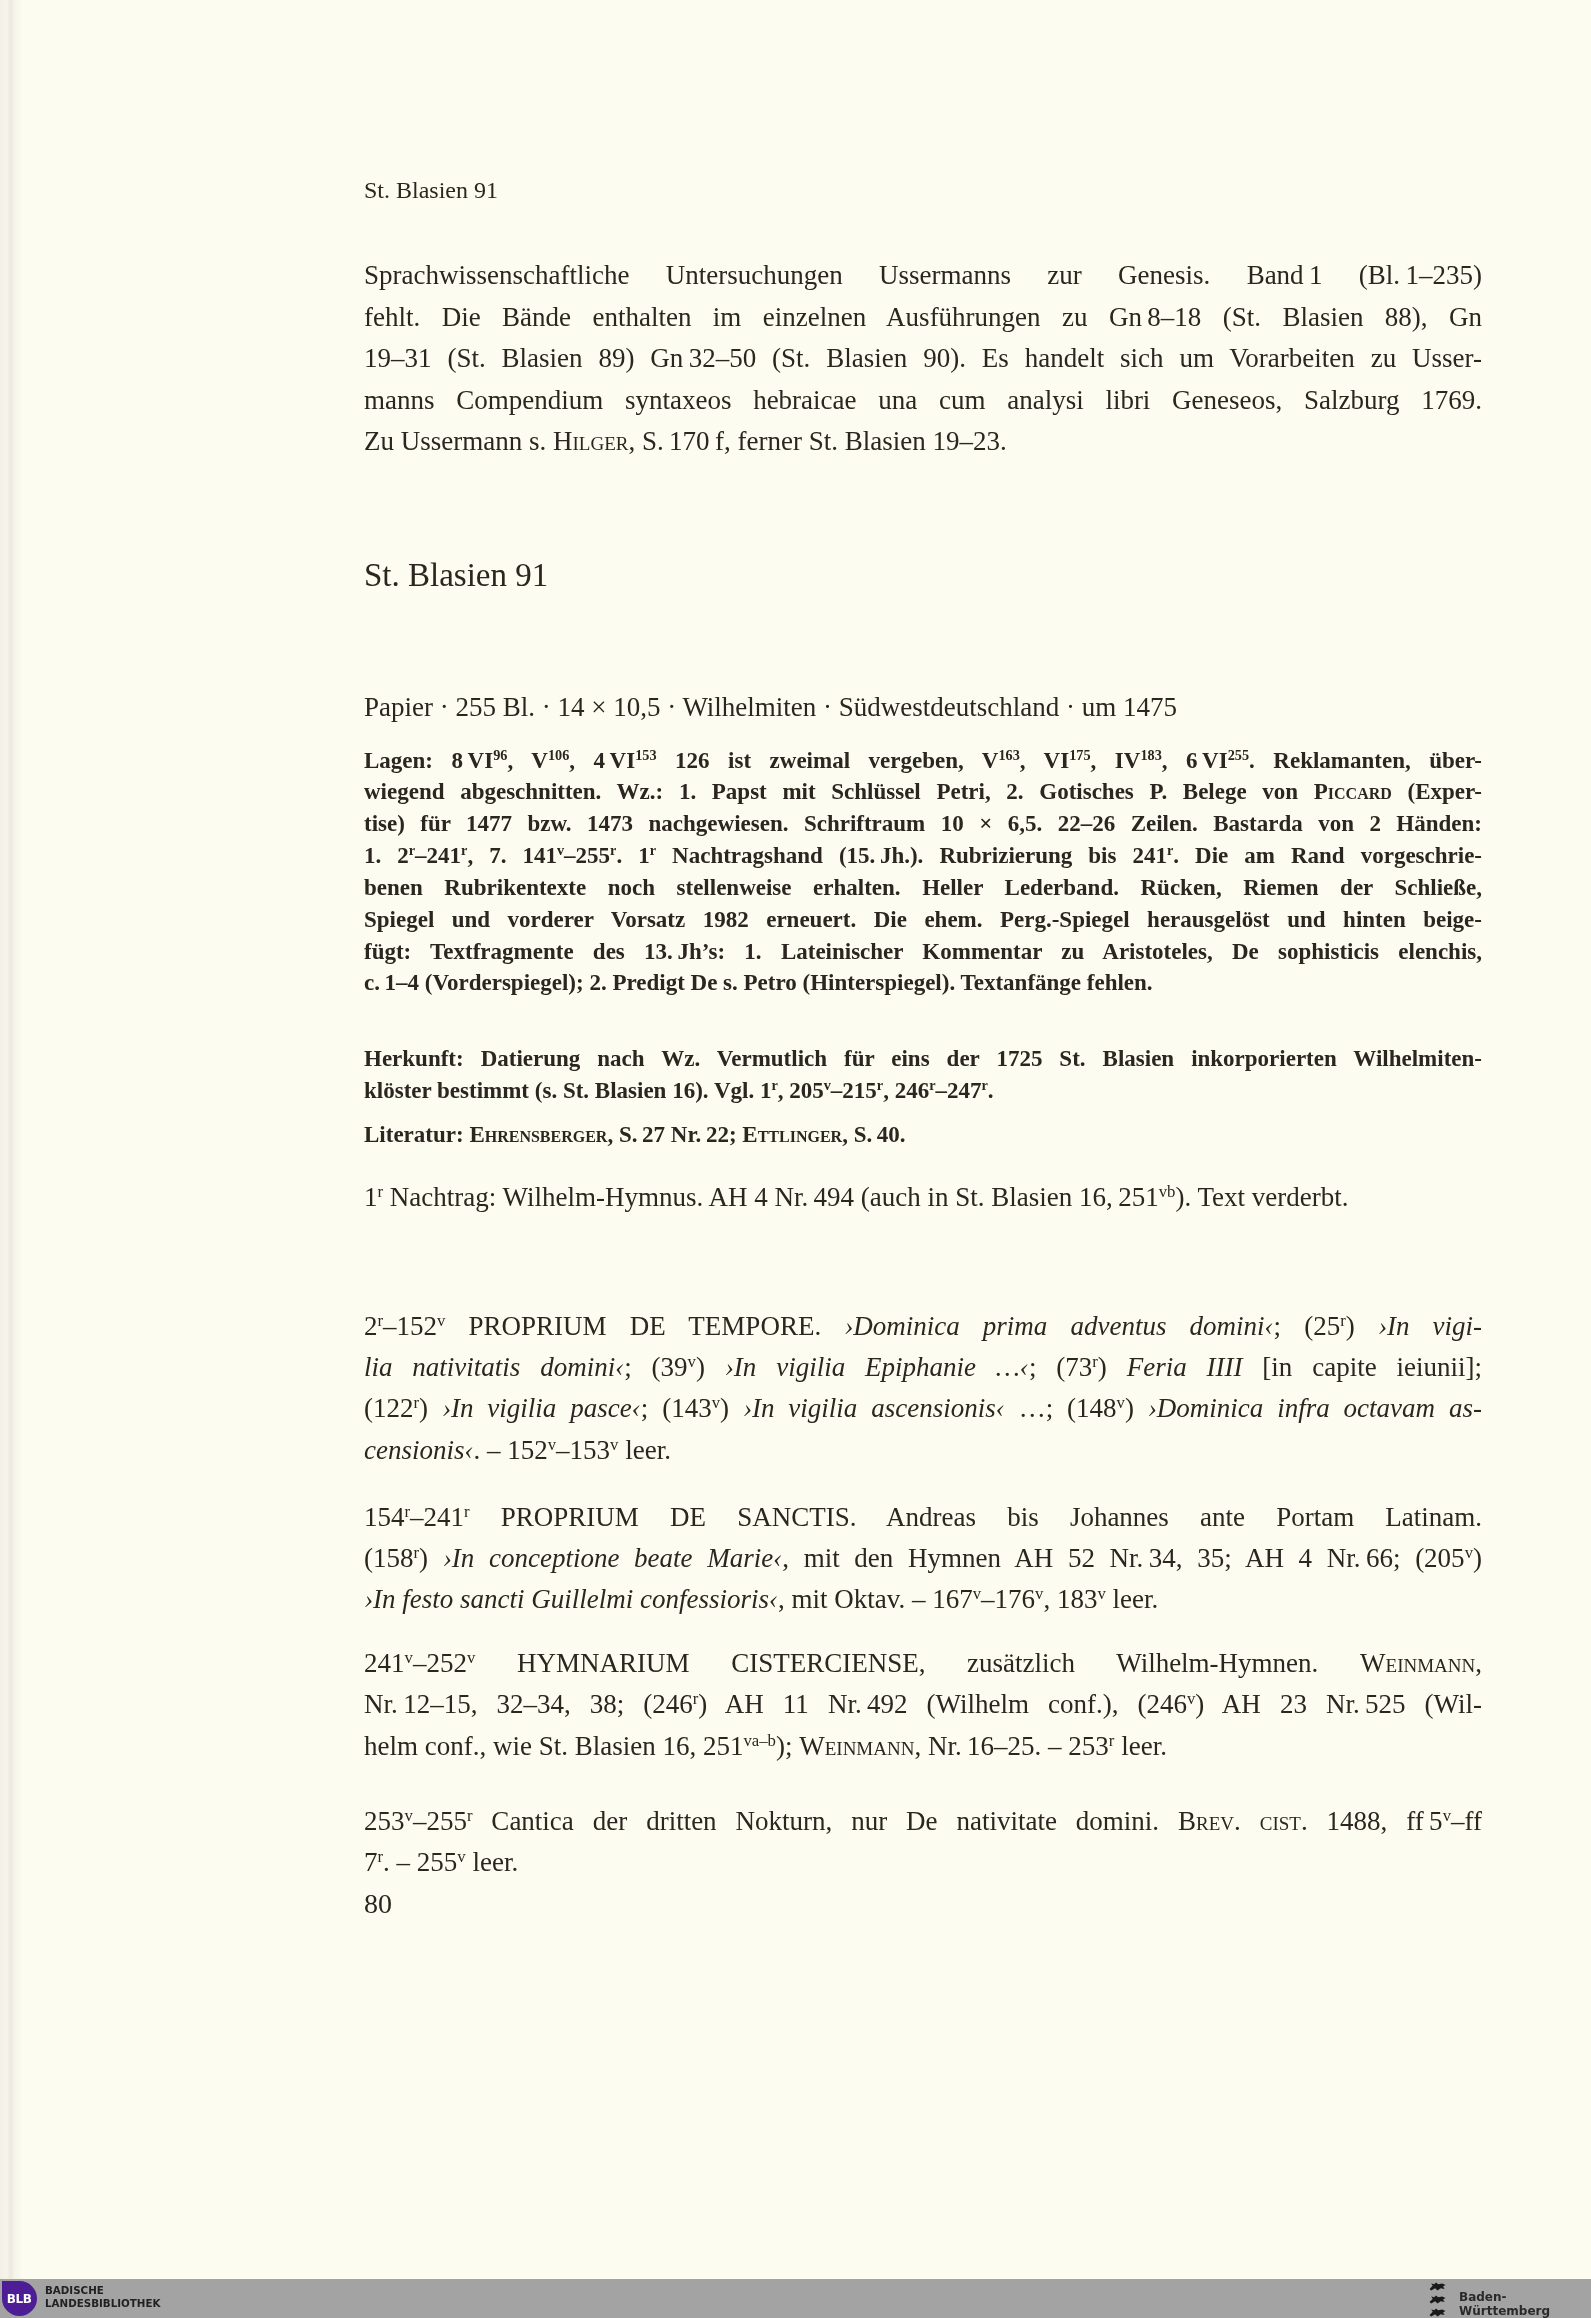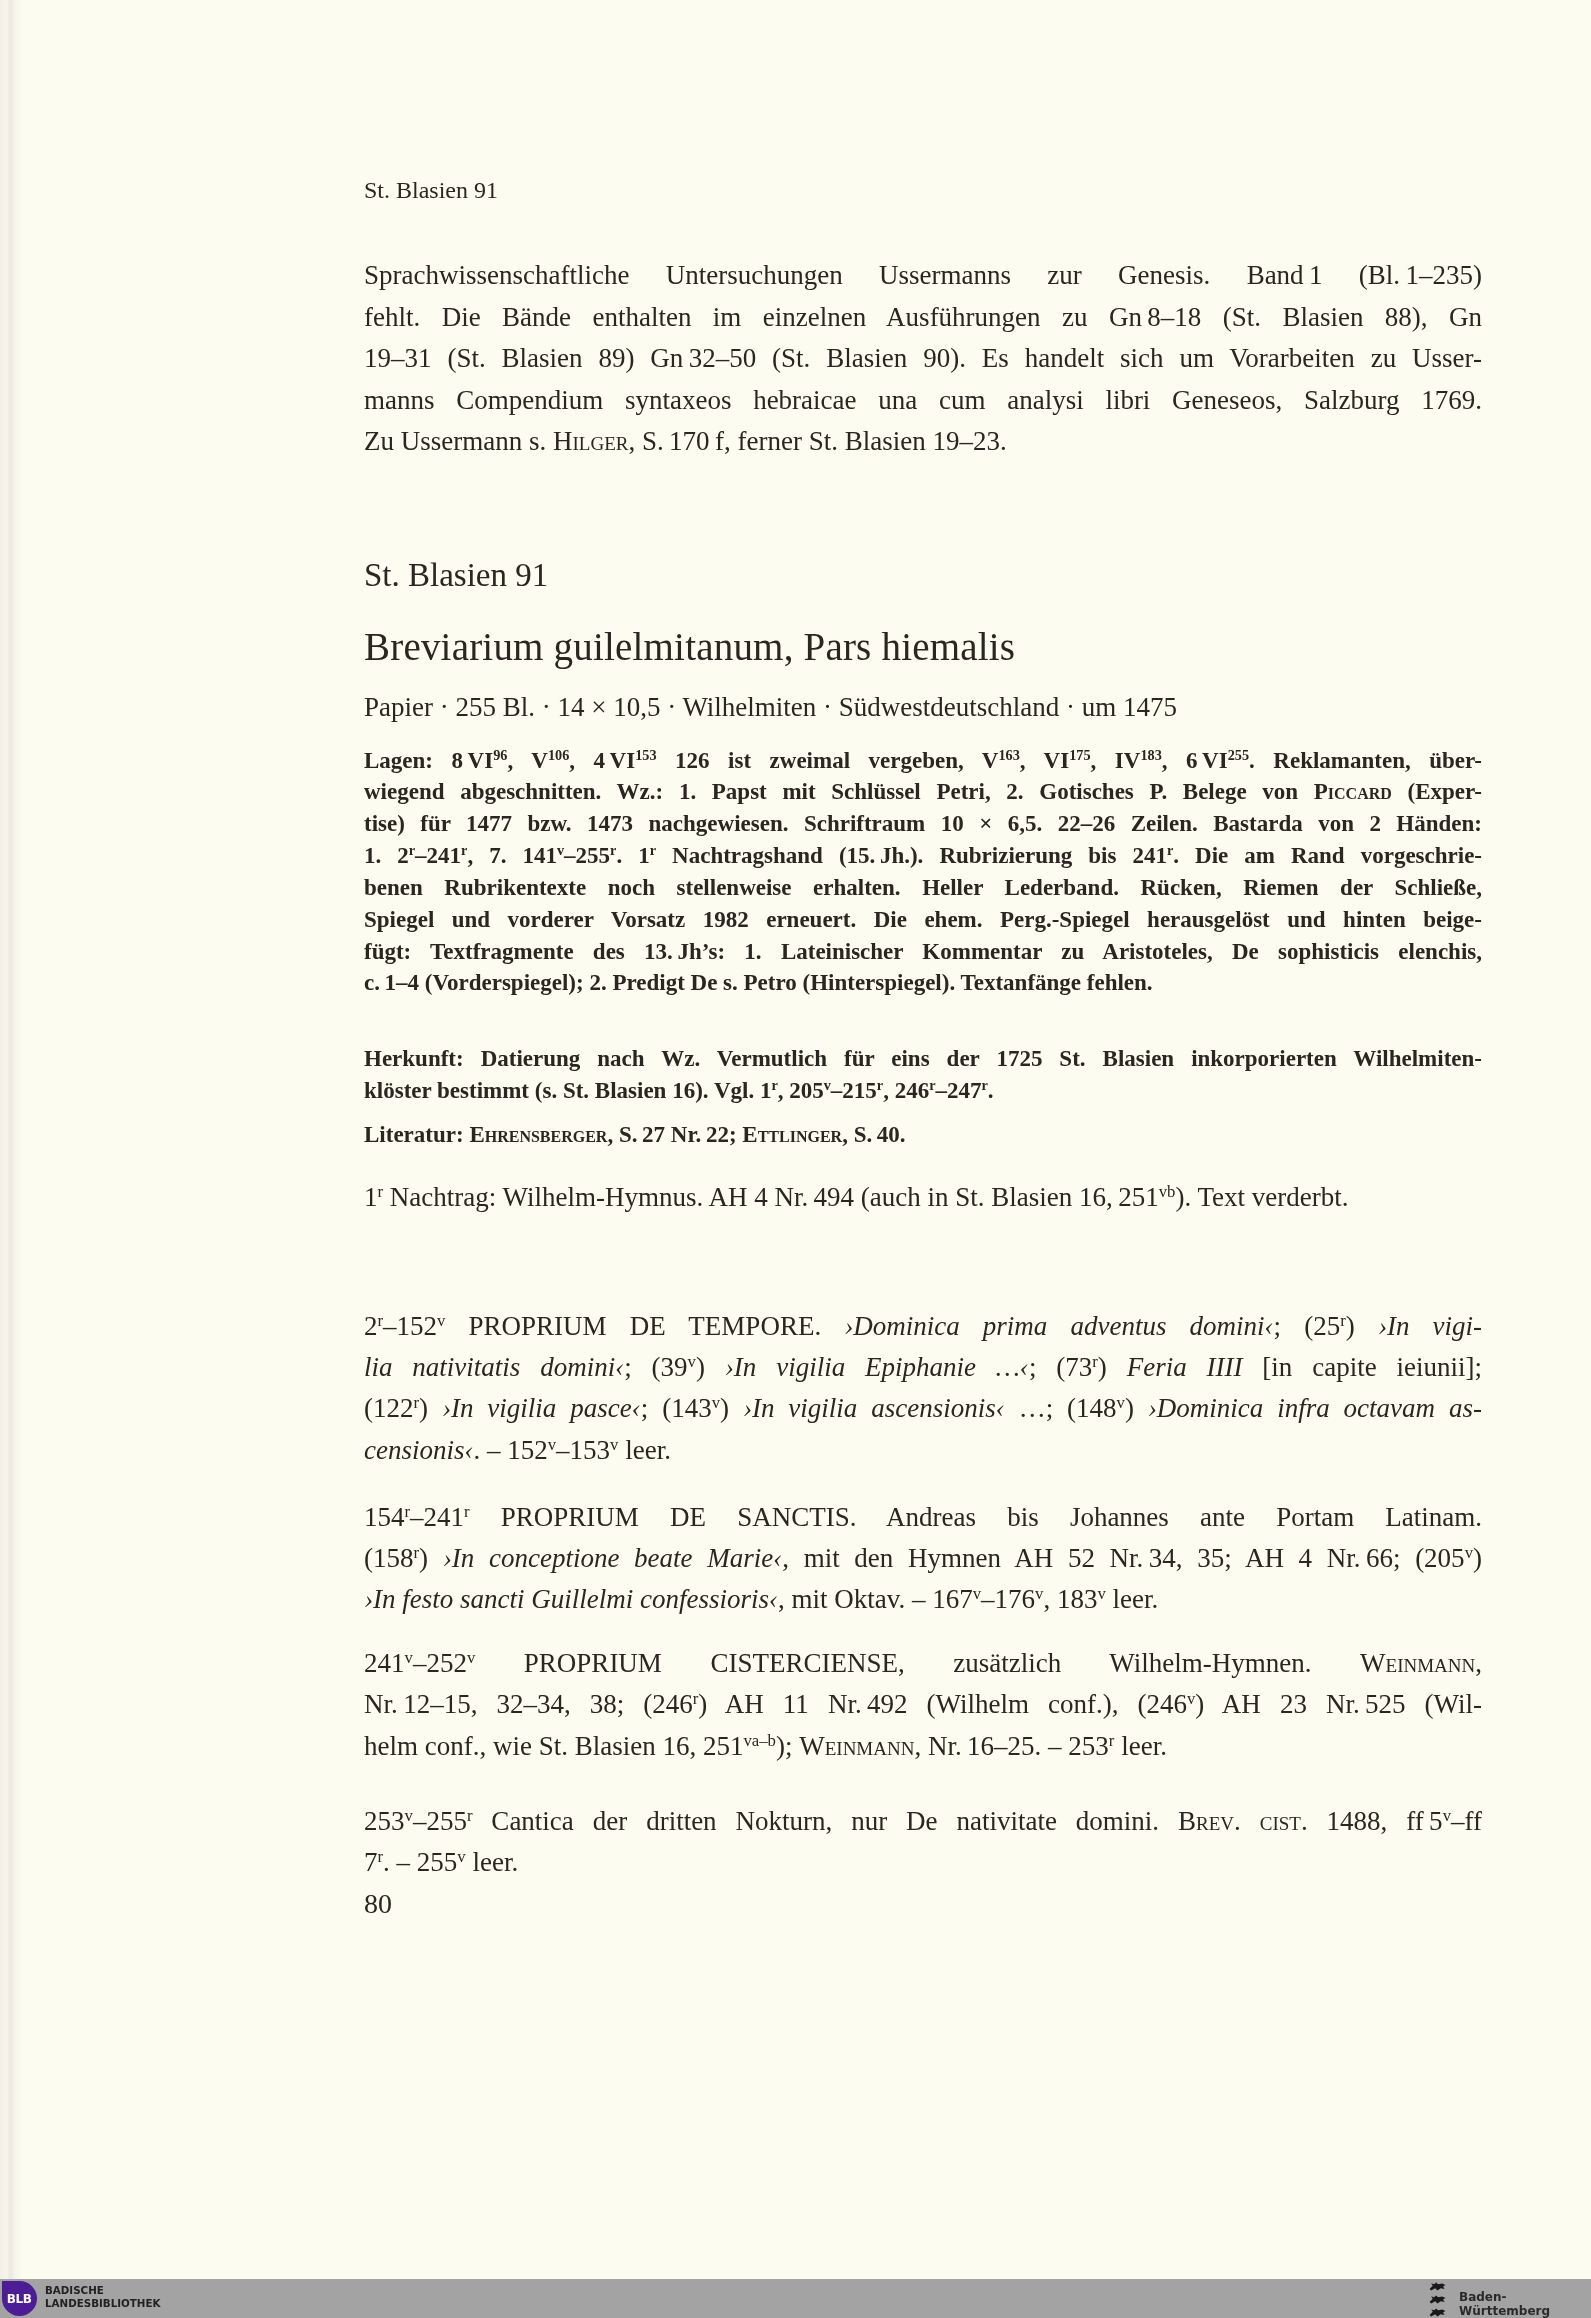--- a/index.html
+++ b/index.html
@@ -63,21 +63,20 @@
 
   <div>
     <div class="line body34 justify" style="top:259px">Sprachwissenschaftliche Untersuchungen Ussermanns zur Genesis. Band 1 (Bl. 1–235)</div>
     <div class="line body34 justify" style="top:301px">fehlt. Die Bände enthalten im einzelnen Ausführungen zu Gn 8–18 (St. Blasien 88), Gn</div>
     <div class="line body34 justify" style="top:342px">19–31 (St. Blasien 89) Gn 32–50 (St. Blasien 90). Es handelt sich um Vorarbeiten zu Usser-</div>
     <div class="line body34 justify" style="top:384px">manns Compendium syntaxeos hebraicae una cum analysi libri Geneseos, Salzburg 1769.</div>
     <div class="line body34" style="top:425px"><span>Zu Ussermann s. </span><span class="sc">Hilger</span><span>, S. 170 f, ferner St. Blasien 19–23.</span></div>
   </div>
 
   <div class="line heading-sig">St. Blasien 91</div>
-  <div class="line heading-title">Breviarium guilelmitanum, Pars hiemalis</div>
   <div class="line meta">Papier · 255 Bl. · 14 × 10,5 · Wilhelmiten · Südwestdeutschland · um 1475</div>
 
   <div>
     <div class="line small29 justify" style="top:746px"><span>Lagen: 8 VI</span><sup>96</sup><span>, V</span><sup>106</sup><span>, 4 VI</span><sup>153</sup><span> 126 ist zweimal vergeben, V</span><sup>163</sup><span>, VI</span><sup>175</sup><span>, IV</span><sup>183</sup><span>, 6 VI</span><sup>255</sup><span>. Reklamanten, über-</span></div>
     <div class="line small29 justify" style="top:777px"><span>wiegend abgeschnitten. Wz.: 1. Papst mit Schlüssel Petri, 2. Gotisches P. Belege von </span><span class="sc">Piccard</span><span> (Exper-</span></div>
     <div class="line small29 justify" style="top:809px">tise) für 1477 bzw. 1473 nachgewiesen. Schriftraum 10 × 6,5. 22–26 Zeilen. Bastarda von 2 Händen:</div>
     <div class="line small29 justify" style="top:841px"><span>1. 2</span><sup>r</sup><span>–241</span><sup>r</sup><span>, 7. 141</span><sup>v</sup><span>–255</span><sup>r</sup><span>. 1</span><sup>r</sup><span> Nachtragshand (15. Jh.). Rubrizierung bis 241</span><sup>r</sup><span>. Die am Rand vorgeschrie-</span></div>
     <div class="line small29 justify" style="top:873px">benen Rubrikentexte noch stellenweise erhalten. Heller Lederband. Rücken, Riemen der Schließe,</div>
     <div class="line small29 justify" style="top:905px">Spiegel und vorderer Vorsatz 1982 erneuert. Die ehem. Perg.-Spiegel herausgelöst und hinten beige-</div>
     <div class="line small29 justify" style="top:937px">fügt: Textfragmente des 13. Jh’s: 1. Lateinischer Kommentar zu Aristoteles, De sophisticis elenchis,</div>
@@ -100,21 +99,21 @@
     <div class="line body34" style="top:1434px"><i>censionis‹</i><span>. – 152</span><sup>v</sup><span>–153</span><sup>v</sup><span> leer.</span></div>
   </div>
 
   <div>
     <div class="line body34 justify" style="top:1501px"><span>154</span><sup>r</sup><span>–241</span><sup>r</sup><span> PROPRIUM DE SANCTIS. Andreas bis Johannes ante Portam Latinam.</span></div>
     <div class="line body34 justify" style="top:1542px"><span>(158</span><sup>r</sup><span>) </span><i>›In conceptione beate Marie‹</i><span>, mit den Hymnen AH 52 Nr. 34, 35; AH 4 Nr. 66; (205</span><sup>v</sup><span>)</span></div>
     <div class="line body34" style="top:1583px"><i>›In festo sancti Guillelmi confessioris‹</i><span>, mit Oktav. – 167</span><sup>v</sup><span>–176</span><sup>v</sup><span>, 183</span><sup>v</sup><span> leer.</span></div>
   </div>
 
   <div>
-    <div class="line body34 justify" style="top:1647px"><span>241</span><sup>v</sup><span>–252</span><sup>v</sup><span> PROPRIUM CISTERCIENSE, zusätzlich Wilhelm-Hymnen. </span><span class="sc">Weinmann</span><span>,</span></div>
+    <div class="line body34 justify" style="top:1647px"><span>241</span><sup>v</sup><span>–252</span><sup>v</sup><span> HYMNARIUM CISTERCIENSE, zusätzlich Wilhelm-Hymnen. </span><span class="sc">Weinmann</span><span>,</span></div>
     <div class="line body34 justify" style="top:1688px"><span>Nr. 12–15, 32–34, 38; (246</span><sup>r</sup><span>) AH 11 Nr. 492 (Wilhelm conf.), (246</span><sup>v</sup><span>) AH 23 Nr. 525 (Wil-</span></div>
     <div class="line body34" style="top:1730px"><span>helm conf., wie St. Blasien 16, 251</span><sup>va–b</sup><span>); </span><span class="sc">Weinmann</span><span>, Nr. 16–25. – 253</span><sup>r</sup><span> leer.</span></div>
   </div>
 
   <div>
     <div class="line body34 justify" style="top:1805px"><span>253</span><sup>v</sup><span>–255</span><sup>r</sup><span> Cantica der dritten Nokturn, nur De nativitate domini. </span><span class="sc">Brev. cist.</span><span> 1488, ff 5</span><sup>v</sup><span>–ff</span></div>
     <div class="line body34" style="top:1846px"><span>7</span><sup>r</sup><span>. – 255</span><sup>v</sup><span> leer.</span></div>
   </div>
 
   <div class="line page-number">80</div>

